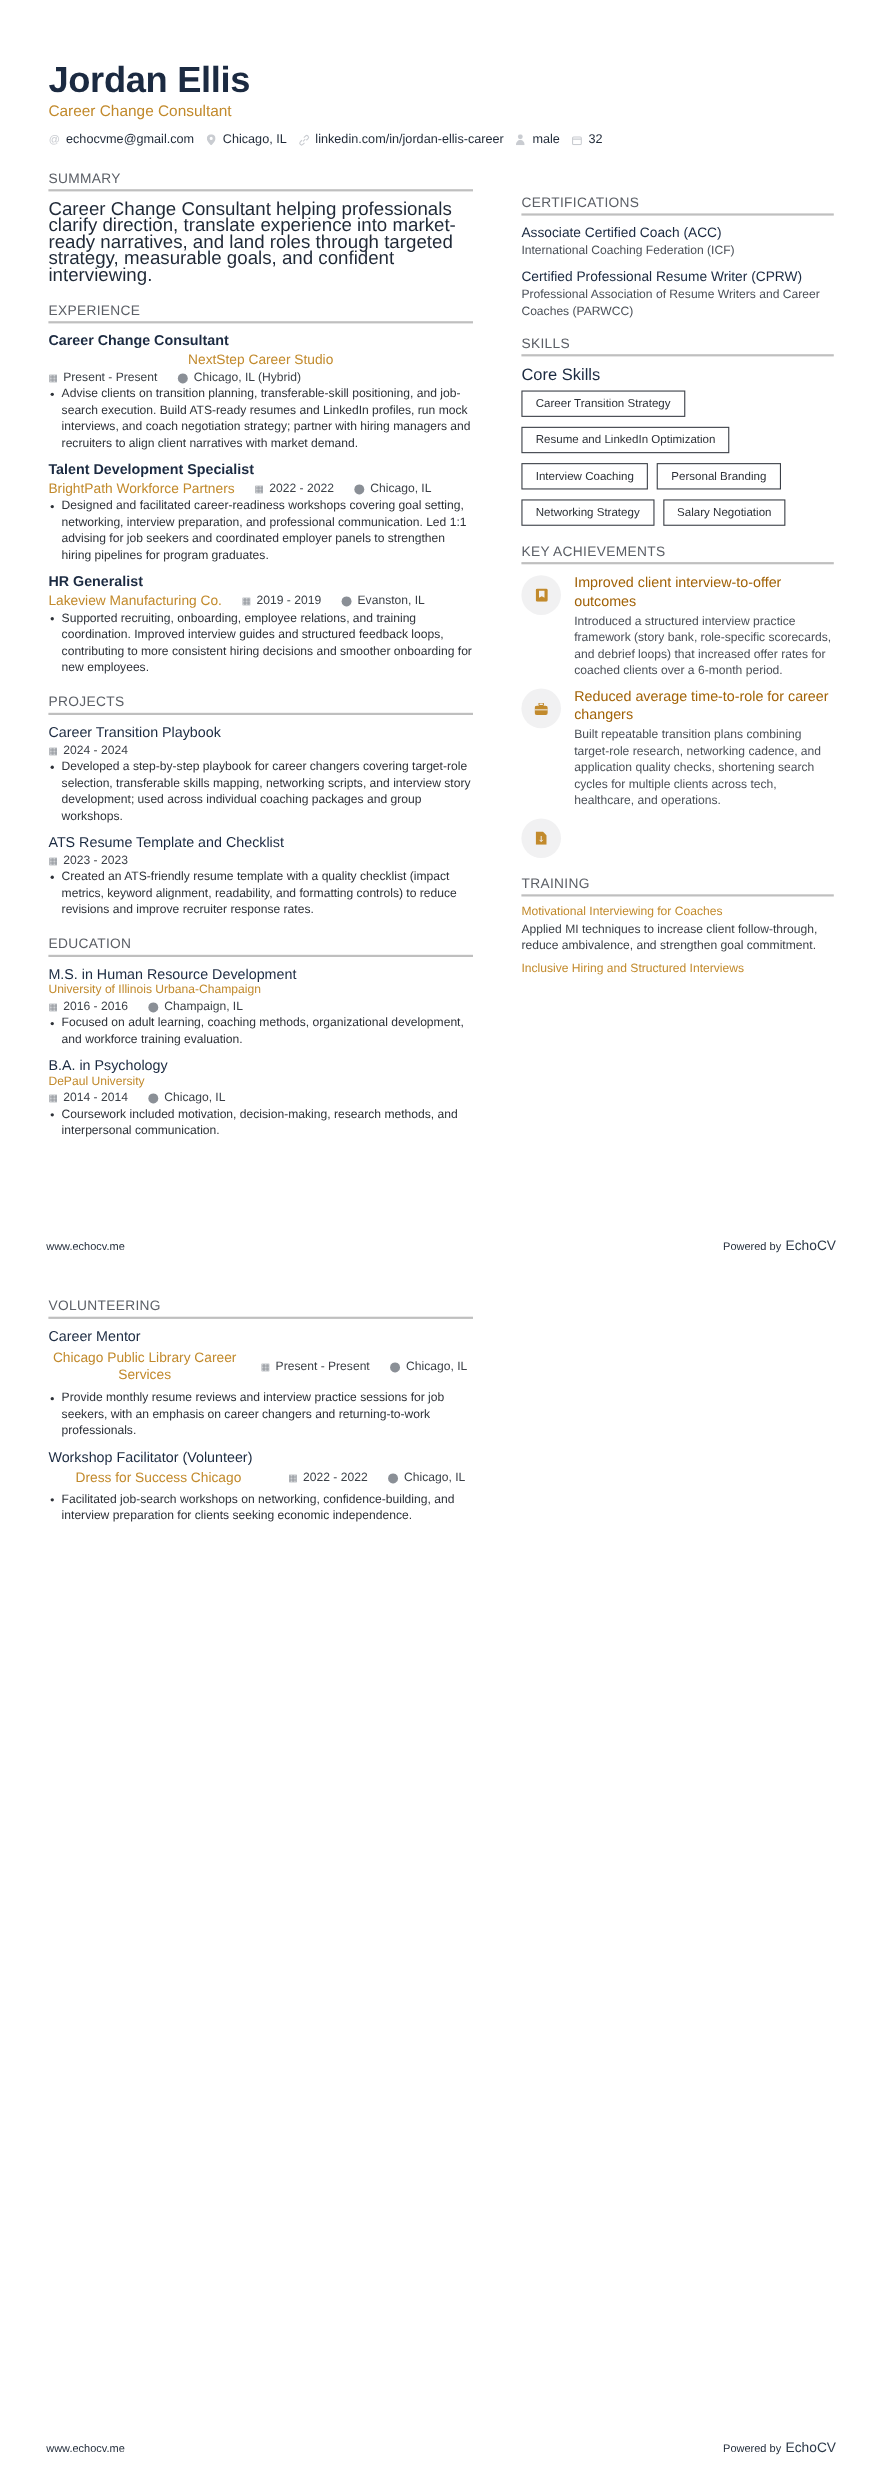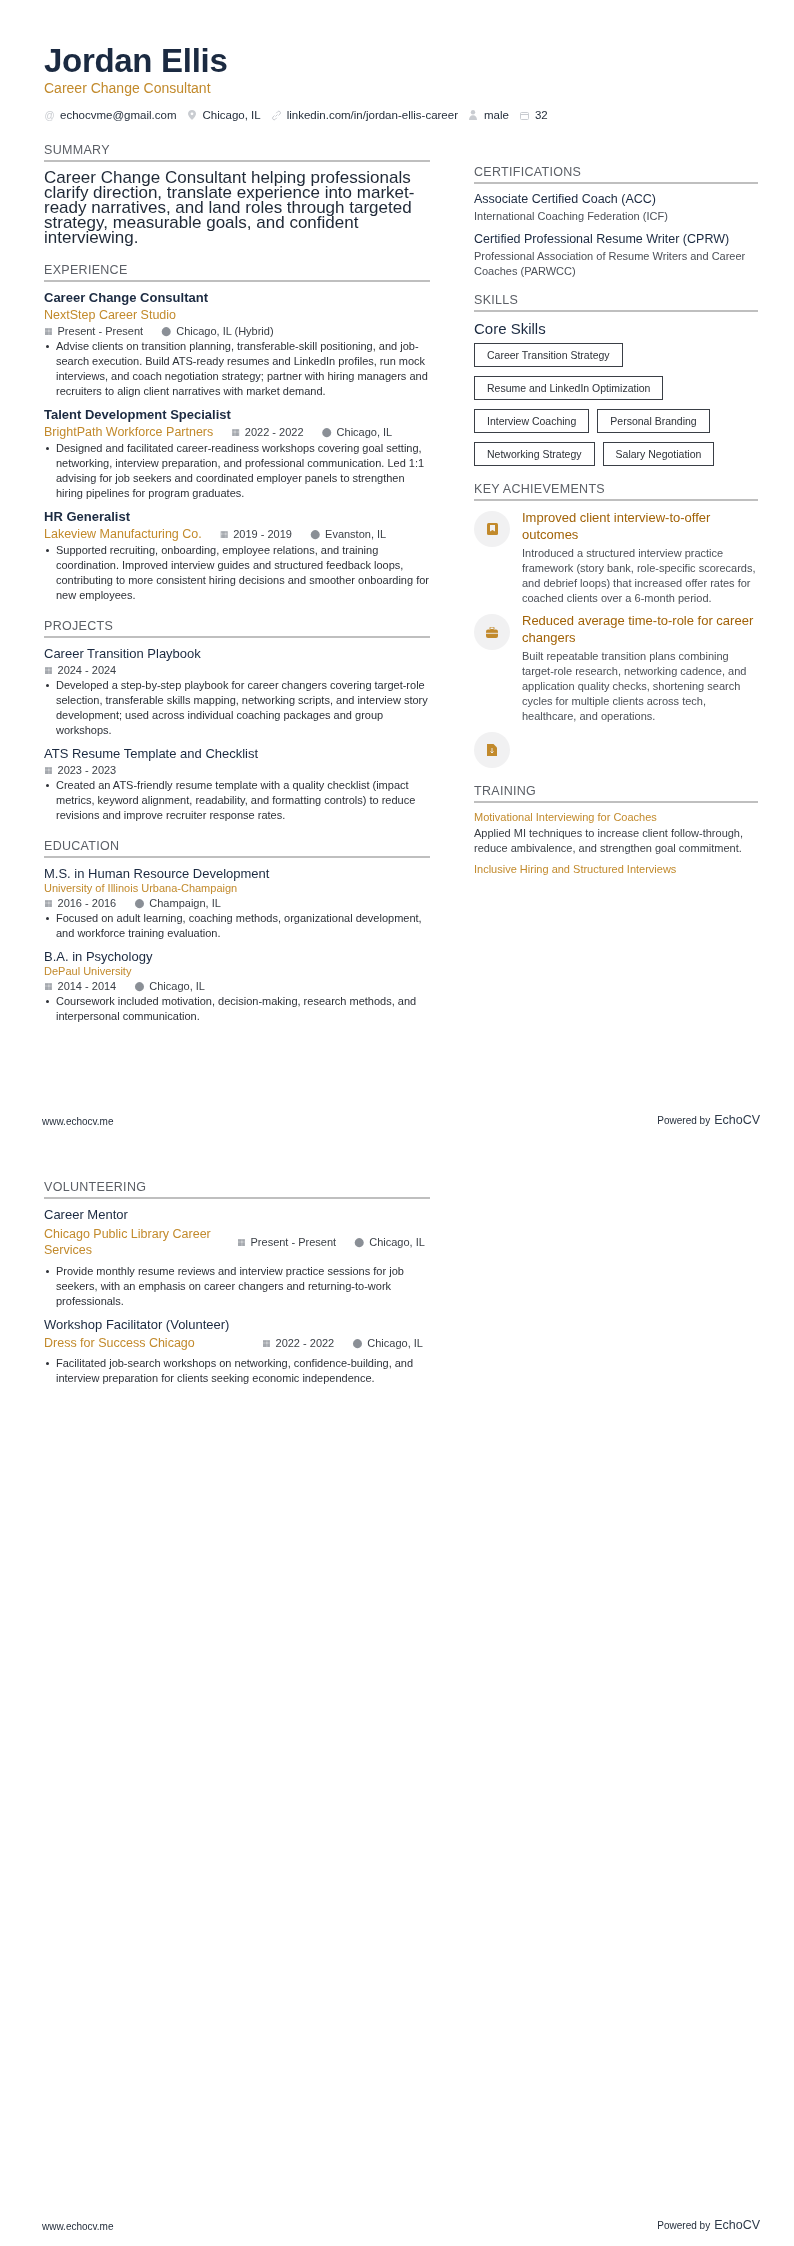--- a/index.html
+++ b/index.html
@@ -5,21 +5,21 @@
   * { box-sizing: border-box; margin: 0; padding: 0; }
   html, body { background: #ffffff; }
   body {
     width: 794px;
     height: 2246px;
     position: relative;
     font-family: "Liberation Sans", "DejaVu Sans", sans-serif;
     color: #1f2937;
   }
   .page { position: absolute; left: 0; width: 794px; }
-  .page1 { top: 0; height: 1123px; }
+  .page1 { top: 12px; height: 1123px; }
   .page2 { top: 1123px; height: 1123px; }
 
   
   .name {
     position: absolute; left: 44px; top: 42px;
     font-size: 33px; font-weight: bold; color: #1b2a41;
     letter-spacing: -0.3px;
   }
   .headline {
     position: absolute; left: 44px; top: 80px;
@@ -43,21 +43,21 @@
     margin-bottom: 8px;
     text-transform: uppercase;
   }
   .section { margin-bottom: 14px; }
 
   .summary-text { font-size: 17px; line-height: 15px; color: #1f2937; }
 
   .job { margin-bottom: 8px; }
   .job-title { font-size: 13px; font-weight: bold; color: #1b2a41; margin-bottom: 3px; }
   .job-title.light { font-weight: normal; }
-  .org { font-size: 12.5px; color: #c28a2c; }
+  .org { font-size: 12.5px; color: #c28a2c; text-align: center; }
   .org-small { font-size: 11px; color: #c28a2c; }
   .meta-row { display: flex; align-items: center; gap: 18px; font-size: 11px; color: #3a3f46; margin: 3px 0 2px 0; }
   .meta { display: inline-flex; align-items: center; gap: 5px; }
   .meta .ic { color: #8a8f96; font-size: 9px; }
   ul.bullets { list-style: none; }
   ul.bullets li {
     position: relative; padding-left: 12px;
     font-size: 11px; line-height: 15px; color: #2d3138;
   }
   ul.bullets li::before {

